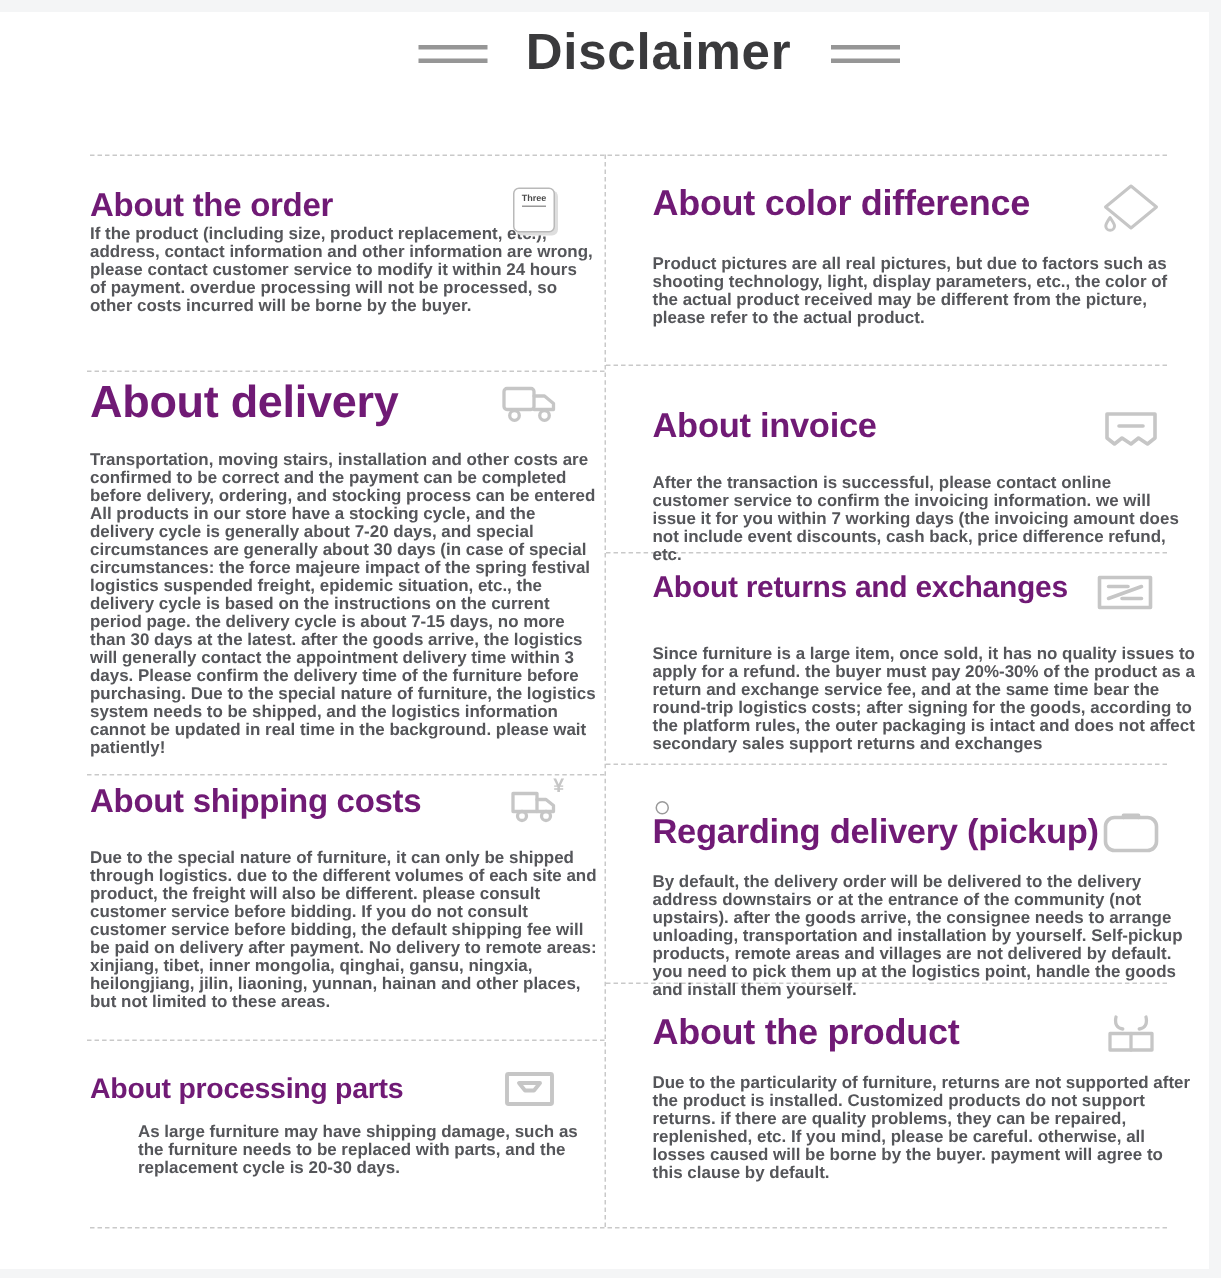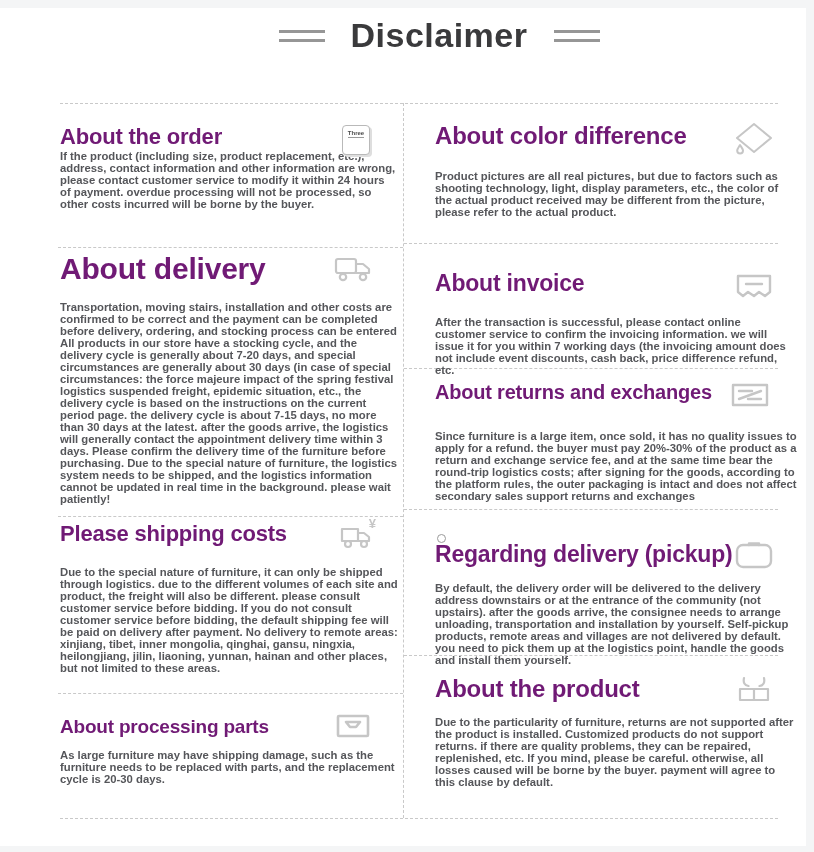--- a/index.html
+++ b/index.html
@@ -15,21 +15,21 @@
   .deco{display:flex;flex-direction:column;gap:6px;}
   .deco i{display:block;width:46px;height:3px;background:#969696;}
   
   .dash-h{position:absolute;border-top:1px dashed #c9c9c9;height:0;}
   .dash-v{position:absolute;border-left:1px dashed #c9c9c9;width:0;}
   
   .sec{position:absolute;}
   .sec h2{margin:0;color:#701a75;font-weight:700;line-height:1.1;letter-spacing:-0.2px;} .h30{font-size:30px;} .h24{font-size:24px;} .h23{font-size:23px;}
   .h22{font-size:22px;} .h20{font-size:20px;} .h19{font-size:19px;}
   .body{font-size:11.3px;line-height:12px;font-weight:700;color:#55565a;margin:0;}
-  .mt17{margin-top:1px;} .mt16{margin-top:16px;} .mt20{margin-top:20px;} .mt11{margin-top:11px;}
+  .mt17{margin-top:1px;} .mt16{margin-top:16px;} .mt20{margin-top:20px;} .mt11{margin-top:11px;margin-left:32px;}
   .mt21{margin-top:21px;} .mt27{margin-top:27px;} .mt15{margin-top:15px;} .mt14{margin-top:14px;}
   .icon{position:absolute;}
   .icon svg{display:block;stroke:#c6c6c6;fill:none;stroke-width:2.2;stroke-linecap:round;stroke-linejoin:round;}
   
   .badge3{width:26px;height:28px;background:#fff;border:1.5px solid #b9b9b9;border-radius:4px;
     box-shadow:2px 2px 0 #dedede;display:flex;align-items:flex-start;justify-content:center;}
   .badge3 span{font-size:6px;font-weight:700;color:#4a4a4a;margin-top:4px;border-bottom:1px solid #9a9a9a;padding-bottom:1px;}
   .yen{position:absolute;top:-8px;right:-4px;font-size:13px;font-weight:700;color:#c6c6c6;}
   .mini-circle{position:absolute;width:7px;height:7px;border:1.2px solid #9a9a9a;border-radius:50%;background:#fff;}
 </style>
@@ -80,21 +80,21 @@
         <rect x="2" y="3" width="20" height="14" rx="2"></rect>
         <path d="M22 8 h7 l6 5 v4 h-13"></path>
         <circle cx="9" cy="21" r="3.2"></circle>
         <circle cx="29" cy="21" r="3.2"></circle>
       </svg>
     </span>
     <p class="body mt16">Transportation, moving stairs, installation and other costs are confirmed to be correct and the payment can be completed before delivery, ordering, and stocking process can be entered All products in our store have a stocking cycle, and the delivery cycle is generally about 7-20 days, and special circumstances are generally about 30 days (in case of special circumstances: the force majeure impact of the spring festival logistics suspended freight, epidemic situation, etc., the delivery cycle is based on the instructions on the current period page. the delivery cycle is about 7-15 days, no more than 30 days at the latest. after the goods arrive, the logistics will generally contact the appointment delivery time within 3 days. Please confirm the delivery time of the furniture before purchasing. Due to the special nature of furniture, the logistics system needs to be shipped, and the logistics information cannot be updated in real time in the background. please wait patiently!</p>
   </section>
 
   <section class="sec" style="left:60px;top:514px;width:338px;">
-    <h2 class="h22">Please shipping costs</h2>
+    <h2 class="h22">About shipping costs</h2>
     <span class="icon" style="right:26px;top:2px;">
       <span class="yen">¥</span>
       <svg width="34" height="26" viewBox="0 0 34 26">
         <path d="M4 5 h16 v12 h-16 z"></path>
         <path d="M20 9 h6 l5 4 v4 h-11"></path>
         <circle cx="10" cy="20" r="3"></circle>
         <circle cx="26" cy="20" r="3"></circle>
       </svg>
     </span>
     <p class="body mt20">Due to the special nature of furniture, it can only be shipped through logistics. due to the different volumes of each site and product, the freight will also be different. please consult customer service before bidding. If you do not consult customer service before bidding, the default shipping fee will be paid on delivery after payment. No delivery to remote areas: xinjiang, tibet, inner mongolia, qinghai, gansu, ningxia, heilongjiang, jilin, liaoning, yunnan, hainan and other places, but not limited to these areas.</p>

